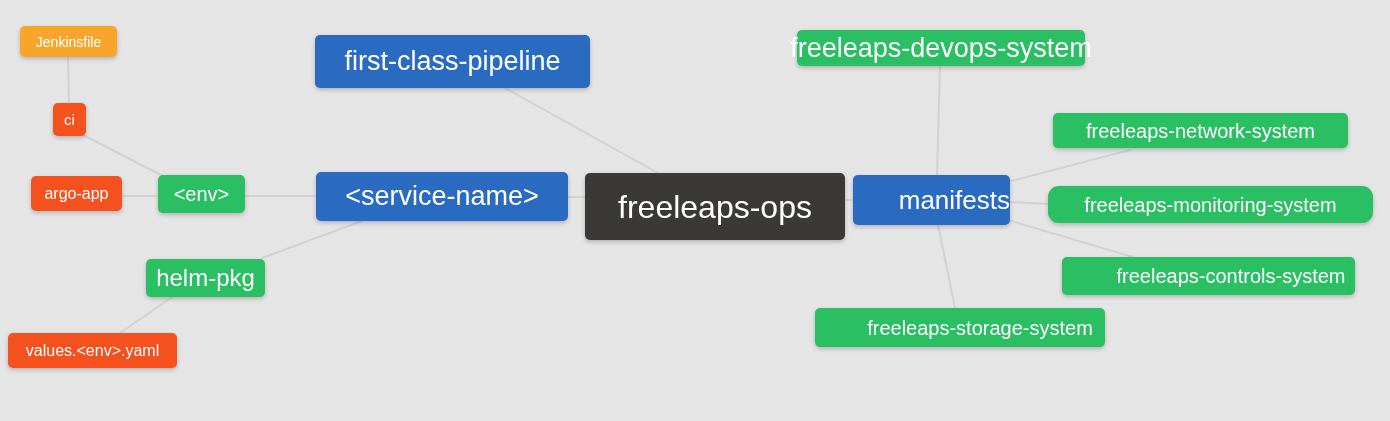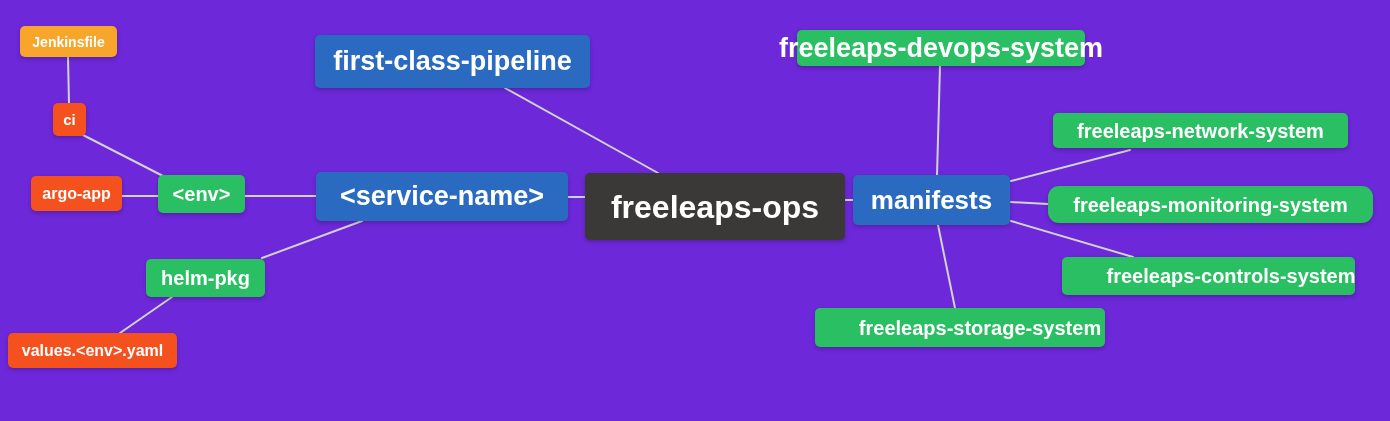--- a/index.html
+++ b/index.html
@@ -36,21 +36,21 @@
     line-height: 1;
     user-select: none;
   }
   .node span {
     display: block;
   }
 </style>
 </head>
 <body>
 
-<div id="mindmap" style="background: #6d28d9; font-weight: bold;">
+<div id="mindmap" style="background: #e5e5e5;">
   <svg id="edge-layer" width="1390" height="421">
       <line x1="68" y1="57" x2="69" y2="104" stroke="#d2d2d2" stroke-width="2" stroke-linecap="round"></line>
       <line x1="83" y1="135" x2="163" y2="176" stroke="#d2d2d2" stroke-width="2" stroke-linecap="round"></line>
       <line x1="122" y1="196" x2="158" y2="196" stroke="#d2d2d2" stroke-width="2" stroke-linecap="round"></line>
       <line x1="245" y1="196" x2="316" y2="196" stroke="#d2d2d2" stroke-width="2" stroke-linecap="round"></line>
       <line x1="262" y1="258" x2="362" y2="221" stroke="#d2d2d2" stroke-width="2" stroke-linecap="round"></line>
       <line x1="120" y1="333" x2="172" y2="297" stroke="#d2d2d2" stroke-width="2" stroke-linecap="round"></line>
       <line x1="505" y1="88" x2="658" y2="173" stroke="#d2d2d2" stroke-width="2" stroke-linecap="round"></line>
       <line x1="568" y1="197" x2="585" y2="197" stroke="#d2d2d2" stroke-width="2" stroke-linecap="round"></line>
       <line x1="845" y1="200" x2="853" y2="200" stroke="#d2d2d2" stroke-width="2" stroke-linecap="round"></line>
@@ -65,36 +65,36 @@
     </div>
     <div class="node" style="left: 53px; top: 103px; width: 33px; height: 33px; background: rgb(244, 81, 30); font-size: 15px;">
       <span>ci</span>
     </div>
     <div class="node" style="left: 31px; top: 176px; width: 91px; height: 35px; background: rgb(244, 81, 30); font-size: 16px;">
       <span>argo-app</span>
     </div>
     <div class="node" style="left: 158px; top: 175px; width: 87px; height: 38px; background: rgb(41, 191, 98); font-size: 20px;">
       <span>&lt;env&gt;</span>
     </div>
-    <div class="node" style="left: 146px; top: 259px; width: 119px; height: 38px; background: rgb(41, 191, 98); font-size: 20px;">
+    <div class="node" style="left: 146px; top: 259px; width: 119px; height: 38px; background: rgb(41, 191, 98); font-size: 24px;">
       <span>helm-pkg</span>
     </div>
     <div class="node" style="left: 8px; top: 333px; width: 169px; height: 35px; background: rgb(244, 81, 30); font-size: 16px;">
       <span>values.&lt;env&gt;.yaml</span>
     </div>
     <div class="node" style="left: 315px; top: 35px; width: 275px; height: 53px; background: rgb(42, 106, 193); font-size: 27px;">
       <span>first-class-pipeline</span>
     </div>
     <div class="node" style="left: 316px; top: 172px; width: 252px; height: 49px; background: rgb(42, 106, 193); font-size: 27px;">
       <span>&lt;service-name&gt;</span>
     </div>
     <div class="node" style="left: 585px; top: 173px; width: 260px; height: 67px; background: rgb(59, 56, 56); font-size: 32px;">
       <span>freeleaps-ops</span>
     </div>
-    <div class="node" style="left: 853px; top: 175px; width: 157px; height: 50px; background: rgb(42, 106, 193); font-size: 26px;">
+    <div class="node" style="left: 853px; top: 175px; width: 157px; height: 50px; background: rgb(42, 106, 193); font-size: 26px; justify-content: flex-end;">
       <span>manifests</span>
     </div>
     <div class="node" style="left: 797px; top: 30px; width: 288px; height: 36px; background: rgb(41, 191, 98); font-size: 27px;">
       <span>freeleaps-devops-system</span>
     </div>
     <div class="node" style="left: 1053px; top: 113px; width: 295px; height: 35px; background: rgb(41, 191, 98); font-size: 20px;">
       <span>freeleaps-network-system</span>
     </div>
     <div class="node" style="left: 1048px; top: 186px; width: 325px; height: 37px; background: rgb(41, 191, 98); font-size: 20px; border-radius: 11px;">
       <span>freeleaps-monitoring-system</span>

